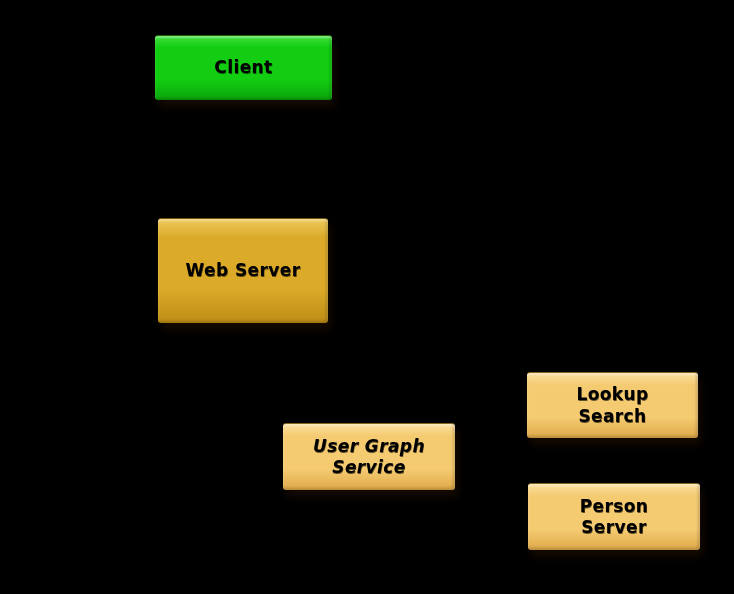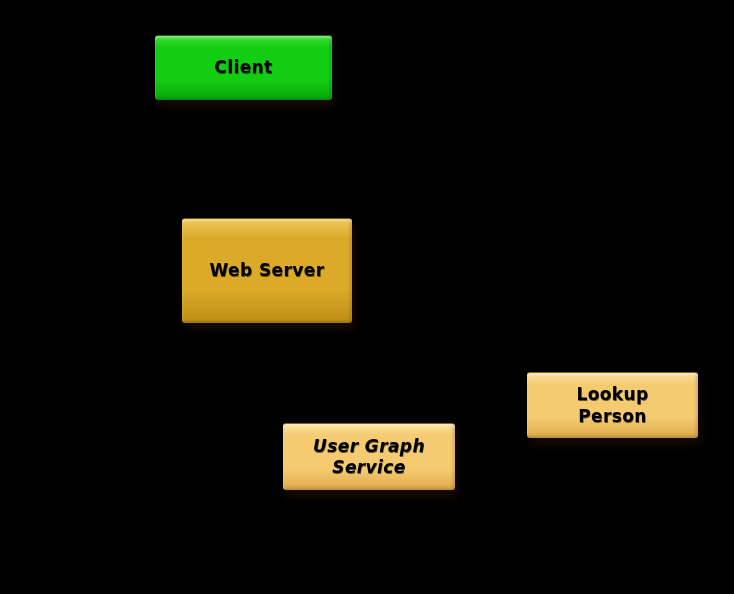--- a/index.html
+++ b/index.html
@@ -47,29 +47,33 @@
 </style>
 </head>
 <body>
 
 <div id="canvas">
 
   <div class="node" style="left: 155px; top: 35px; width: 177px; height: 65px; --c: #12cd12; --cl: #41e13c; --cd: #0ba50b;">
     <span class="node-label">Client</span>
   </div>
 
-  <div class="node" style="left: 158px; top: 218px; width: 170px; height: 105px; margin-left: 24px; --c: #dbaa28; --cl: #efca5e; --cd: #bd8d15;">
+  <div class="node" style="left: 158px; top: 218px; width: 170px; height: 105px; --c: #dbaa28; --cl: #efca5e; --cd: #bd8d15;">
     <span class="node-label">Web Server</span>
   </div>
 
 
   <div class="node" style="left: 283px; top: 423px; width: 172px; height: 67px; font-style: italic; --c: #f5cb72; --cl: #fbe0a0; --cd: #dfa948;">
     <span class="node-label">User Graph
 Service</span>
   </div>
 
   <div class="node" style="left: 527px; top: 372px; width: 171px; height: 66px; --c: #f5cb72; --cl: #fbe0a0; --cd: #dfa948;">
     <span class="node-label">Lookup
-Person</span>
+Search</span>
   </div>
 
+  <div class="node" style="left: 528px; top: 483px; width: 172px; height: 67px; --c: #f5cb72; --cl: #fbe0a0; --cd: #dfa948;">
+    <span class="node-label">Person
+Server</span>
+  </div>
 
 </div>
 
 </body></html>

